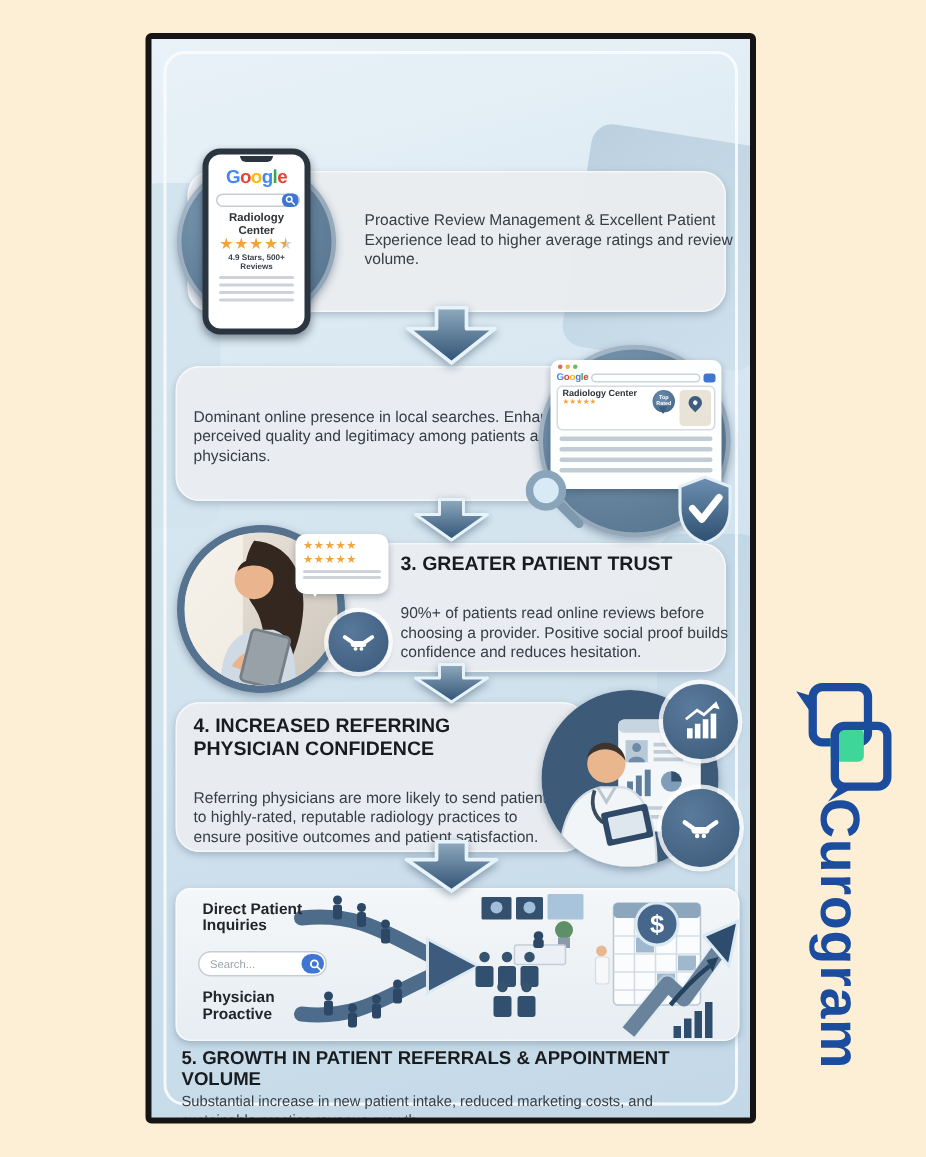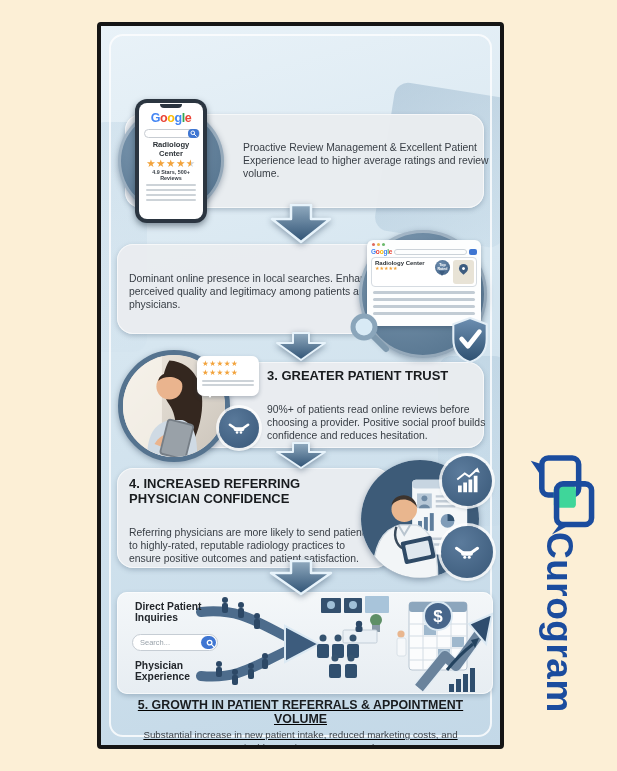--- a/index.html
+++ b/index.html
@@ -121,21 +121,21 @@
     background:linear-gradient(180deg,#f4f7f9,#e7edf2); overflow:hidden; }
   .funnel-label { position:absolute; font-size:10.3px; font-weight:800; color:#22262b; line-height:1.1; z-index:9; }
   .fl-top { left:18px; top:9px; width:80px; }
   .fl-bottom { left:18px; top:68px; width:80px; }
   .band-search { position:absolute; left:15px; top:42px; width:86px; height:17px; background:#fff;
     border:1px solid #c6cdd4; border-radius:9px; z-index:9; display:flex; align-items:center; padding-left:7px; }
   .band-search span { font-size:7.5px; color:#9aa3ab; }
   .band-search .search-btn { position:absolute; right:1px; top:1px; width:15px; height:13px; border-radius:7px; }
   .scene { position:absolute; left:78px; top:0; z-index:8; }
 
-  .s5-text { position:absolute; left:20px; right:20px; top:672px; text-align:center; z-index:7;text-decoration:underline; }
+  .s5-text { position:absolute; left:20px; right:20px; top:672px; text-align:left; z-index:7; }
   .s5-text h2 { font-size:12.4px; font-weight:800; color:#191c1f; }
   .s5-text p { font-size:9.8px; color:#373d44; line-height:1.3; margin-top:3px; }
 
   
   .brand { position:absolute; left:520px; top:450px; width:90px; height:300px; }
   .brand-icon { position:absolute; left:8px; top:3px; }
   .brand-text { position:absolute; left:18px; top:82px; writing-mode:vertical-rl; text-orientation:mixed;
     font-size:37px; font-weight:700; color:#1b4c9e; letter-spacing:.5px; }
 </style>
 </head>
@@ -371,21 +371,21 @@
       <div class="funnel-label fl-top">Direct Patient Inquiries</div>
       <div class="band-search">
         <span>Search...</span>
         <span class="search-btn">
           <svg width="9" height="9" viewBox="0 0 10 10" style="margin:2px 0 0 3px">
               <circle cx="4" cy="4" r="2.6" fill="none" stroke="#fff" stroke-width="1.4"></circle>
               <line x1="6" y1="6" x2="9" y2="9" stroke="#fff" stroke-width="1.4" stroke-linecap="round"></line>
             </svg>
         </span>
       </div>
-      <div class="funnel-label fl-bottom">Physician Experience</div>
+      <div class="funnel-label fl-bottom">Physician Proactive</div>
 
       <svg class="scene" width="298" height="102" viewBox="0 0 298 102">
 
         <path d="M6 20 C44 16 62 30 94 46" stroke="#4d6c8c" stroke-width="10" fill="none" stroke-linecap="round"></path>
         <path d="M6 84 C44 88 62 72 94 58" stroke="#4d6c8c" stroke-width="10" fill="none" stroke-linecap="round"></path>
         <polygon points="90,34 124,52 90,70" fill="#3d5c7d" stroke="#dbe9f3" stroke-width="2"></polygon>
 
         <g fill="#2c4866">
           <circle cx="30" cy="8" r="3"></circle>
             <rect x="27" y="11" width="6" height="10" rx="2"></rect>

